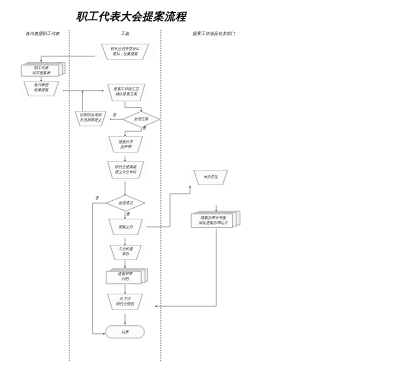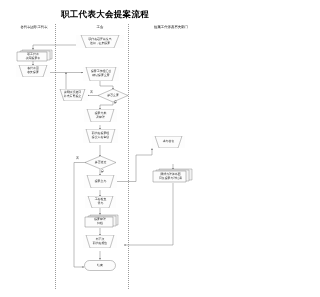--- a/index.html
+++ b/index.html
@@ -3,21 +3,21 @@
 <meta charset="utf-8">
 <style>
   html,body{margin:0;padding:0;}
   body{
     width:210px;height:297px;
     background:#ffffff;
     font-family:"DejaVu Sans","Liberation Sans",sans-serif;
     overflow:hidden;
     position:relative;
   }
-  #root{position:absolute;inset:0;}
+  #root{position:absolute;inset:0;font-style:italic;}
 
   .title{
     position:absolute;left:0;top:9px;width:210px;
     text-align:center;
     font-size:8.5px;font-weight:bold;color:#000;
     letter-spacing:0.3px;
     line-height:11px;
   }
 
   .lane-head{

